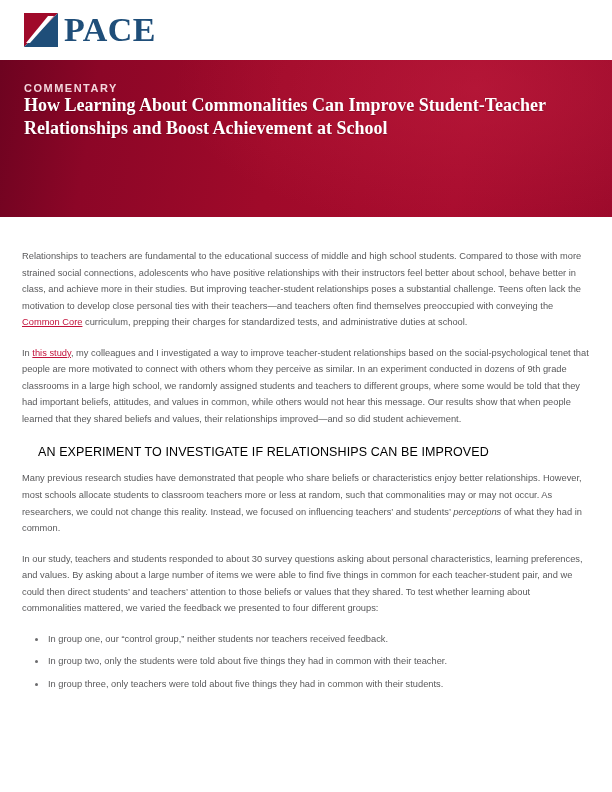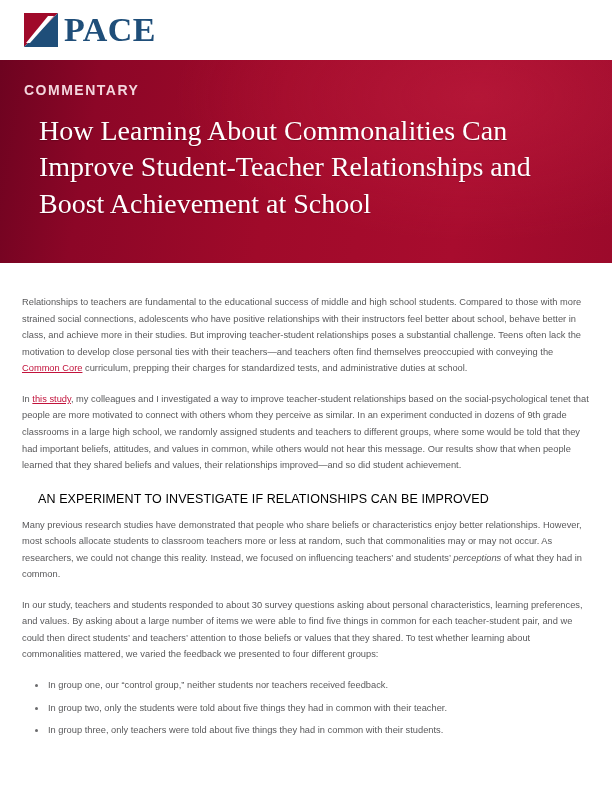--- a/index.html
+++ b/index.html
@@ -50,33 +50,33 @@
     background: #a00a2a;
     background-image:
       radial-gradient(ellipse 420px 200px at 78% 18%, rgba(190,30,62,0.55) 0%, rgba(160,10,42,0) 72%),
       linear-gradient(100deg, #6d0320 0%, #8c0627 16%, #a00a2a 45%, #a80c2e 75%, #9c0a2b 100%);
     padding: 22px 24px 26px 24px;
     box-sizing: border-box;
     min-height: 157px;
   }
   .hero-kicker {
     color: #f3d6dd;
-    font-size: 14px;
+    font-size: 11px;
     font-weight: bold;
     letter-spacing: 1.5px;
     text-transform: uppercase;
     margin: 0 0 0 0;
   }
   .hero-title {
     font-family: "Liberation Serif", "DejaVu Serif", serif;
     color: #ffffff;
-    font-size: 28px;
+    font-size: 18px;
     line-height: 1.3;
-    font-weight: normal;
-    margin: 15px;
+    font-weight: bold;
+    margin: 0;
     max-width: 530px;
     text-shadow: 0 1px 1px rgba(60,0,16,0.35);
   }
 
   
   .content {
     padding: 15px 20px 0 22px;
     box-sizing: border-box;
   }
 

